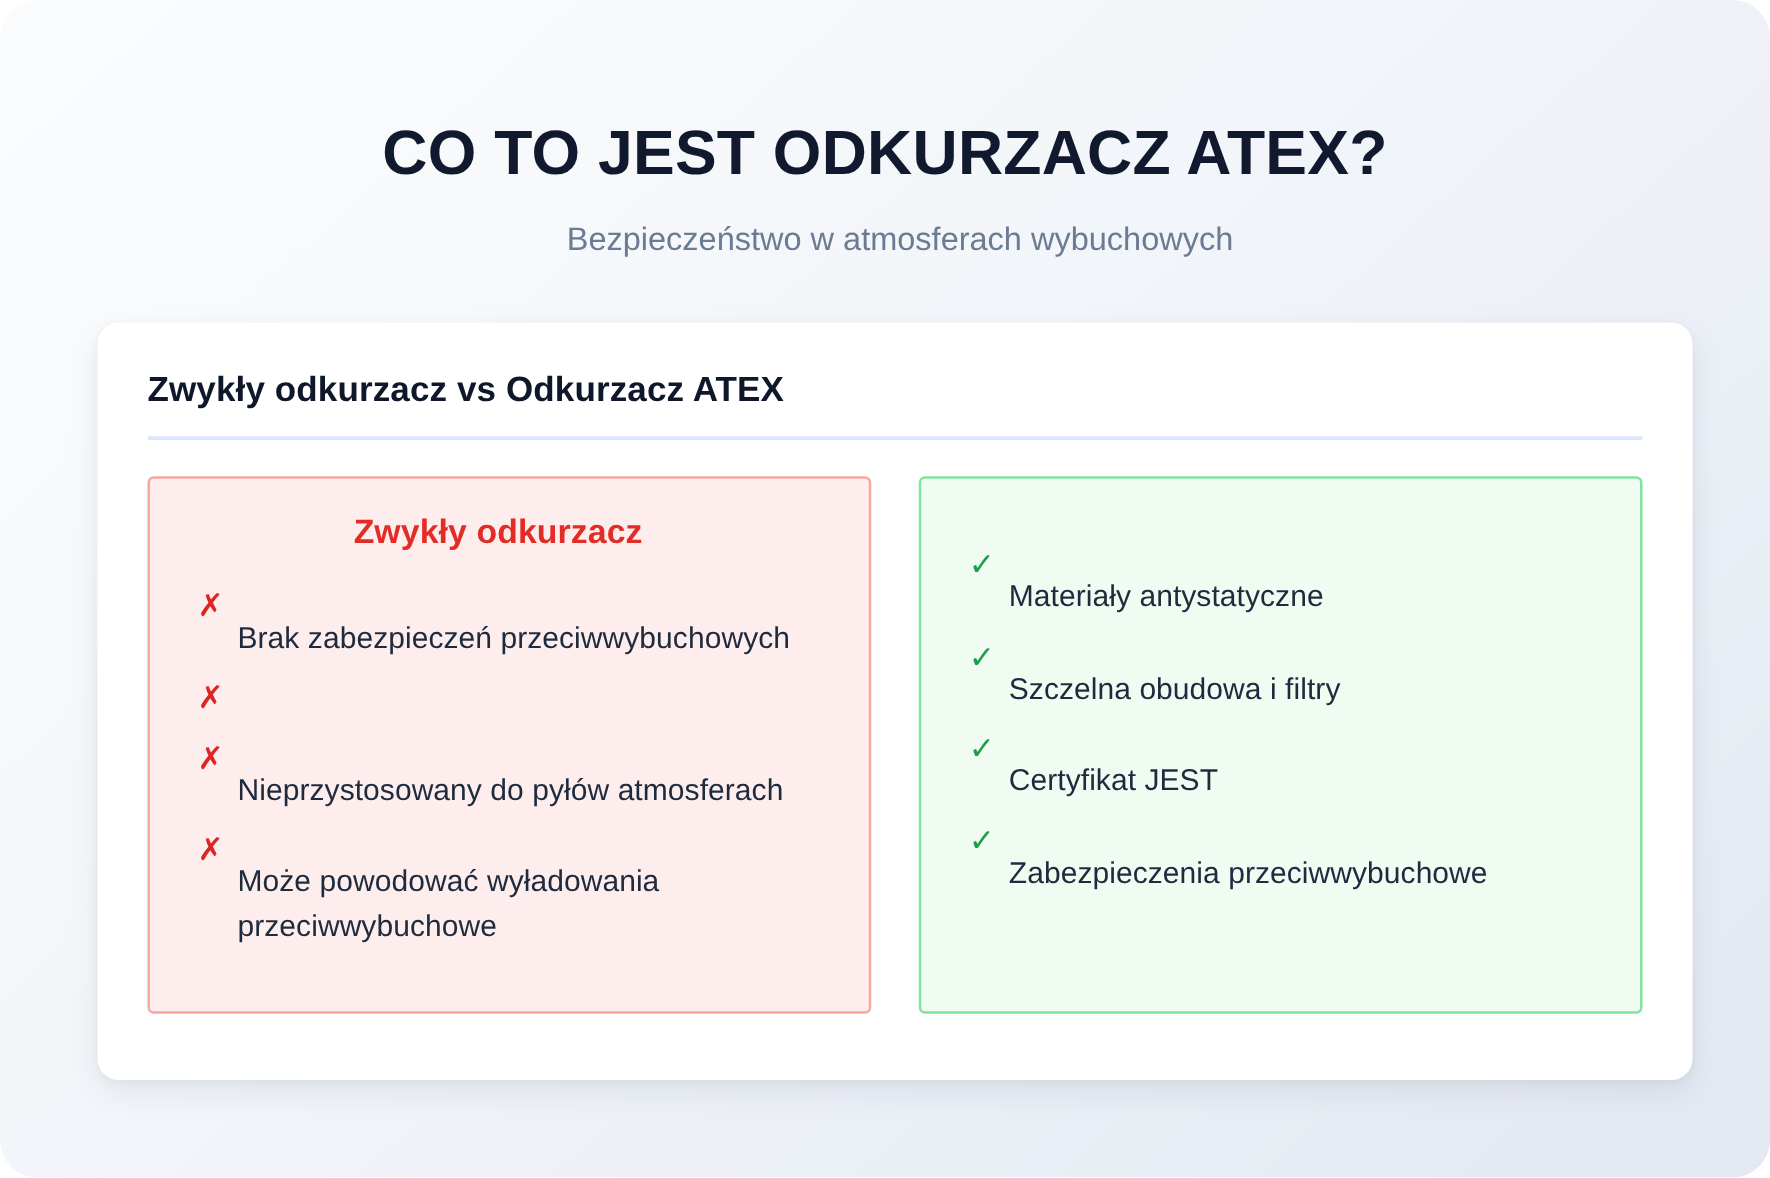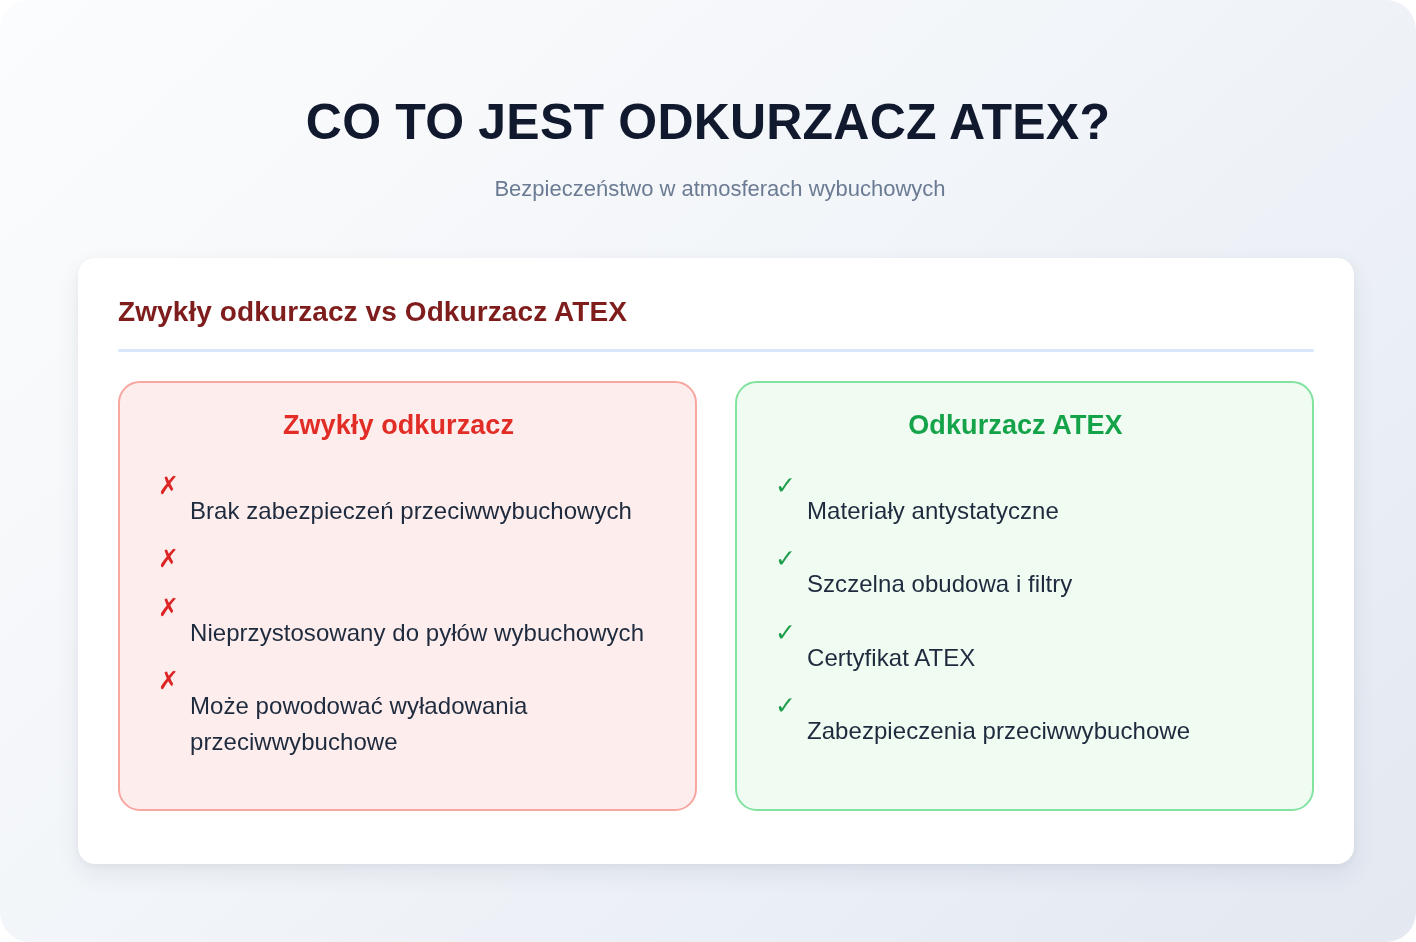--- a/index.html
+++ b/index.html
@@ -39,21 +39,21 @@
   .page-title {
     font-size: 50px;
     line-height: 1.06;
     font-weight: 700;
     letter-spacing: 0.2px;
     color: #11192f;
   }
 
   .page-subtitle {
     margin-top: 27px;
-    font-size: 22px;
+    font-size: 26px;
     line-height: 1.2;
     font-weight: 500;
     color: #6b7b93;
     margin-left: 24px;
   }
 
   
   .card {
     position: absolute;
     left: 78px;
@@ -63,21 +63,21 @@
     background: #ffffff;
     border-radius: 17px;
     box-shadow: 0 10px 26px rgba(31, 45, 73, 0.075),
                 0 2px 7px rgba(31, 45, 73, 0.045);
     padding: 38px 40px 0 40px;
   }
 
   .card-title {
     font-size: 28px;
     font-weight: 700;
-    color: #7f1d1d;
+    color: #0f172a;
     letter-spacing: 0.1px;
     line-height: 1.15;
   }
 
   .card-divider {
     margin-top: 21px;
     height: 3px;
     width: 100%;
     background: #d9e6fb;
     border-radius: 2px;
@@ -87,21 +87,21 @@
   .panels {
     display: flex;
     gap: 38px;
     margin-top: 29px;
   }
 
   .panel {
     flex: 1 1 0;
     min-width: 0;
     height: 430px;
-    border-radius: 22px;
+    border-radius: 5px;
     border: 2px solid;
     padding: 26px 44px 0 26px;
   }
 
   .panel--bad {
     background: #fdeeed;
     border-color: #f8a6a0;
   }
 
   .panel--good {
@@ -185,44 +185,43 @@
         <ul class="feature-list">
           <li class="feature-item">
             <span class="feature-mark">✗</span>
             <span class="feature-text">Brak zabezpieczeń przeciwwybuchowych</span>
           </li>
           <li class="feature-item">
             <span class="feature-mark">✗</span>
           </li>
           <li class="feature-item">
             <span class="feature-mark">✗</span>
-            <span class="feature-text">Nieprzystosowany do pyłów wybuchowych</span>
+            <span class="feature-text">Nieprzystosowany do pyłów atmosferach</span>
           </li>
           <li class="feature-item">
             <span class="feature-mark">✗</span>
             <span class="feature-text">Może powodować wyładowania przeciwwybuchowe</span>
           </li>
         </ul>
       </div>
 
       <div class="panel panel--good">
-        <h3 class="panel-title">Odkurzacz ATEX</h3>
 
         <ul class="feature-list">
           <li class="feature-item">
             <span class="feature-mark">✓</span>
             <span class="feature-text">Materiały antystatyczne</span>
           </li>
           <li class="feature-item">
             <span class="feature-mark">✓</span>
             <span class="feature-text">Szczelna obudowa i filtry</span>
           </li>
           <li class="feature-item">
             <span class="feature-mark">✓</span>
-            <span class="feature-text">Certyfikat ATEX</span>
+            <span class="feature-text">Certyfikat JEST</span>
           </li>
           <li class="feature-item">
             <span class="feature-mark">✓</span>
             <span class="feature-text">Zabezpieczenia przeciwwybuchowe</span>
           </li>
         </ul>
       </div>
 
     </div>
   </section>

